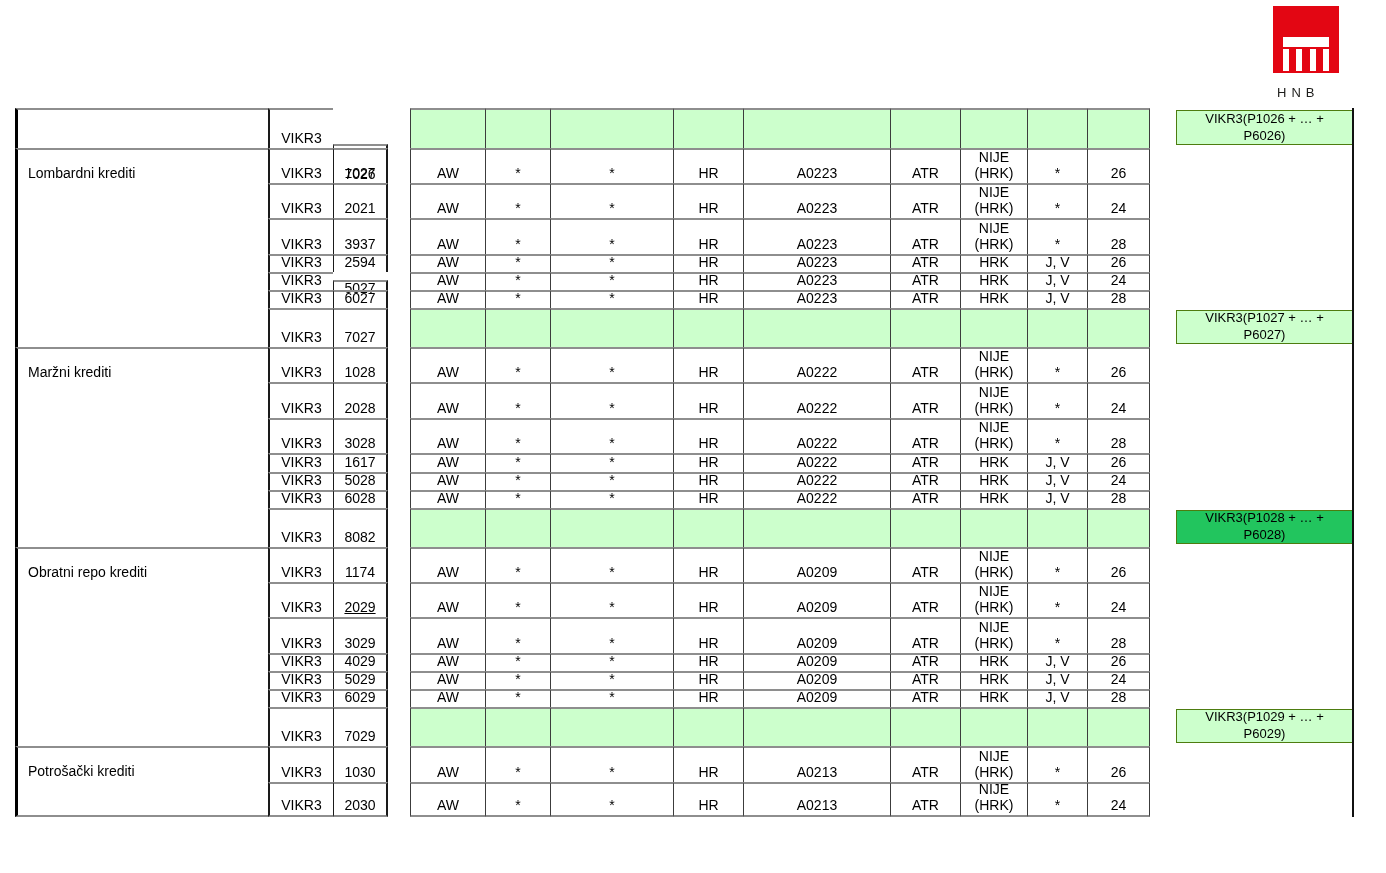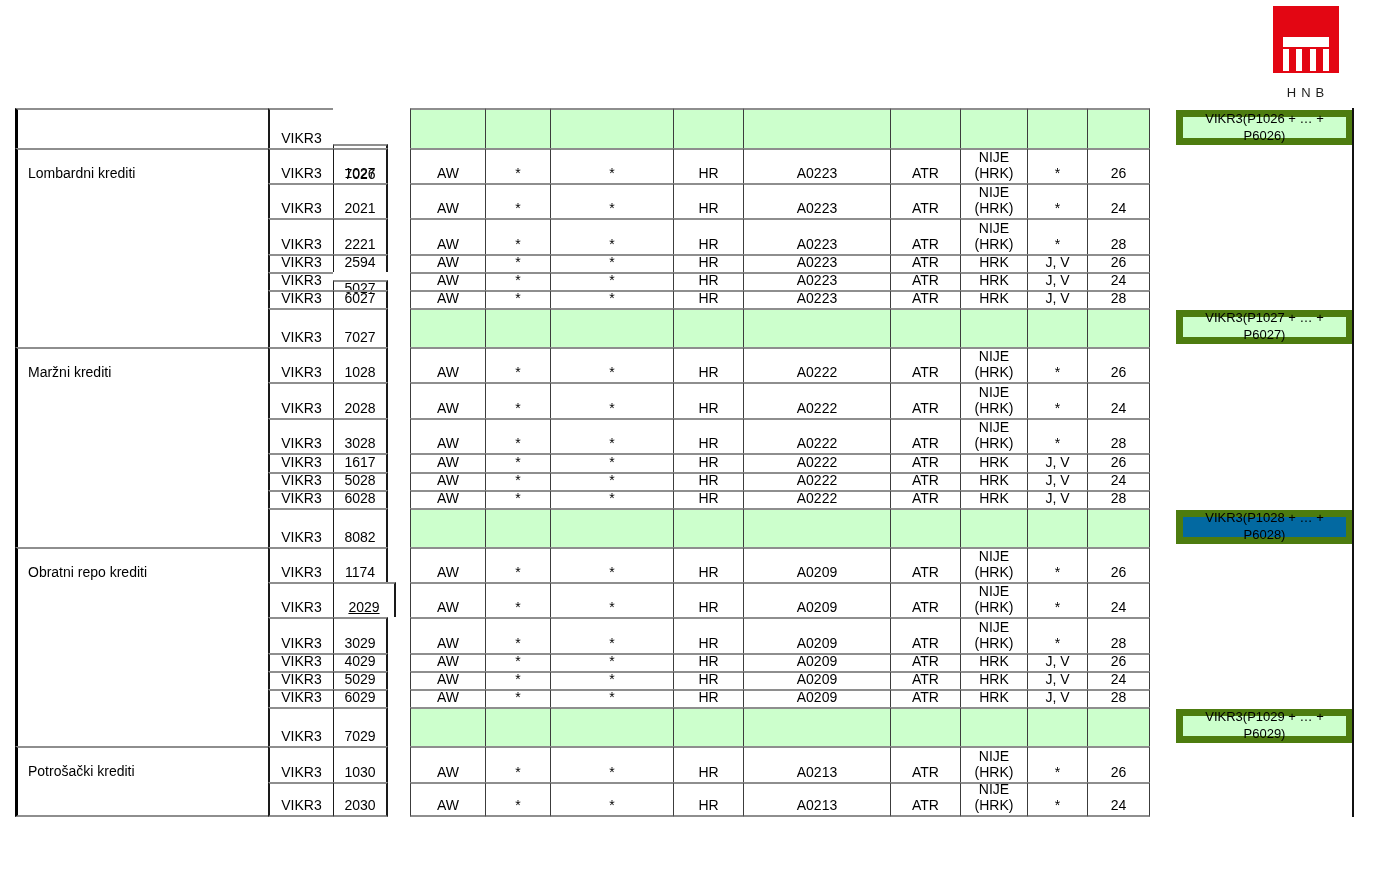--- a/index.html
+++ b/index.html
@@ -9,30 +9,30 @@
         font:14px/1.15 "Liberation Sans",sans-serif;}
   .bc{display:flex;align-items:flex-end;justify-content:center;text-align:center;
       white-space:pre-line;padding-bottom:2px;}
   .data{border-left:1px solid #3c3c3c;border-top:2px solid #8e8e8e;}
   .lastcol{border-right:1px solid #3c3c3c;}
   .codecol{border-left:2px solid #1a1a1a;border-top:2px solid #8e8e8e;}
   .numcol{border-left:1px solid #1a1a1a;border-right:2px solid #1a1a1a;border-top:2px solid #8e8e8e;}
   .labelcell{border-left:3px solid #000;border-top:2px solid #8e8e8e;padding:15px 0 0 10px;
              font:14px "Liberation Sans",sans-serif;box-sizing:border-box;position:absolute;}
   .botline{border-bottom:2px solid #8e8e8e;}
-  .annbox{position:absolute;box-sizing:border-box;border:7px solid #4d7c0f;
+  .annbox{position:absolute;box-sizing:border-box;border:1px solid #4d7c0f;
           display:flex;align-items:center;justify-content:center;text-align:center;
           white-space:pre-line;font:13px/1.3 "Liberation Sans",sans-serif;color:#000;}
   #right-rule{position:absolute;width:2px;background:#111;}
   
   #logo{position:absolute;left:1273px;top:6px;width:66px;height:92px;}
   #logo-square{position:absolute;left:0;top:0;width:66px;height:67px;}
   .logo-beam{position:absolute;left:10px;top:31px;width:46px;height:10px;background:#fff;}
   .logo-col{position:absolute;top:43px;width:6px;height:22px;background:#fff;}
-  #logo-text{position:absolute;left:0;top:79px;width:66px;text-align:center;
+  #logo-text{position:absolute;left:0;top:79px;width:66px;text-align:left;
              font:13px "Liberation Sans",sans-serif;letter-spacing:5px;padding-left:4px;
              box-sizing:border-box;color:#1d1d1b;}
 </style>
 </head>
 <body>
 
 <div id="page">
 
   <div id="logo">
     <div id="logo-square" style="background: rgb(227, 6, 19);">
@@ -82,21 +82,21 @@
       <div class="cell bc data" style="left: 485px; top: 183px; width: 65px; height: 35px;">*</div>
       <div class="cell bc data" style="left: 550px; top: 183px; width: 123px; height: 35px;">*</div>
       <div class="cell bc data" style="left: 673px; top: 183px; width: 70px; height: 35px;">HR</div>
       <div class="cell bc data" style="left: 743px; top: 183px; width: 147px; height: 35px;">A0223</div>
       <div class="cell bc data" style="left: 890px; top: 183px; width: 70px; height: 35px;">ATR</div>
       <div class="cell bc data" style="left: 960px; top: 183px; width: 67px; height: 35px;">NIJE
 (HRK)</div>
       <div class="cell bc data" style="left: 1027px; top: 183px; width: 60px; height: 35px;">*</div>
       <div class="cell bc data lastcol" style="left: 1087px; top: 183px; width: 63px; height: 35px;">24</div>
       <div class="cell bc codecol" style="left: 268px; top: 218px; width: 65px; height: 36px;">VIKR3</div>
-      <div class="cell bc numcol" style="left: 333px; top: 218px; width: 55px; height: 36px;">2221</div>
+      <div class="cell bc numcol" style="left: 333px; top: 218px; width: 55px; height: 36px;">3937</div>
       <div class="cell bc data" style="left: 410px; top: 218px; width: 75px; height: 36px;">AW</div>
       <div class="cell bc data" style="left: 485px; top: 218px; width: 65px; height: 36px;">*</div>
       <div class="cell bc data" style="left: 550px; top: 218px; width: 123px; height: 36px;">*</div>
       <div class="cell bc data" style="left: 673px; top: 218px; width: 70px; height: 36px;">HR</div>
       <div class="cell bc data" style="left: 743px; top: 218px; width: 147px; height: 36px;">A0223</div>
       <div class="cell bc data" style="left: 890px; top: 218px; width: 70px; height: 36px;">ATR</div>
       <div class="cell bc data" style="left: 960px; top: 218px; width: 67px; height: 36px;">NIJE
 (HRK)</div>
       <div class="cell bc data" style="left: 1027px; top: 218px; width: 60px; height: 36px;">*</div>
       <div class="cell bc data lastcol" style="left: 1087px; top: 218px; width: 63px; height: 36px;">28</div>
@@ -219,36 +219,36 @@
       <div class="cell bc numcol" style="left: 333px; top: 508px; width: 55px; height: 39px;">8082</div>
       <div class="cell bc data" style="left: 410px; top: 508px; width: 75px; height: 39px; background: rgb(204, 255, 204);"></div>
       <div class="cell bc data" style="left: 485px; top: 508px; width: 65px; height: 39px; background: rgb(204, 255, 204);"></div>
       <div class="cell bc data" style="left: 550px; top: 508px; width: 123px; height: 39px; background: rgb(204, 255, 204);"></div>
       <div class="cell bc data" style="left: 673px; top: 508px; width: 70px; height: 39px; background: rgb(204, 255, 204);"></div>
       <div class="cell bc data" style="left: 743px; top: 508px; width: 147px; height: 39px; background: rgb(204, 255, 204);"></div>
       <div class="cell bc data" style="left: 890px; top: 508px; width: 70px; height: 39px; background: rgb(204, 255, 204);"></div>
       <div class="cell bc data" style="left: 960px; top: 508px; width: 67px; height: 39px; background: rgb(204, 255, 204);"></div>
       <div class="cell bc data" style="left: 1027px; top: 508px; width: 60px; height: 39px; background: rgb(204, 255, 204);"></div>
       <div class="cell bc data lastcol" style="left: 1087px; top: 508px; width: 63px; height: 39px; background: rgb(204, 255, 204);"></div>
-      <div class="annbox" style="left: 1176px; top: 510px; width: 177px; height: 34px; background: #0369a1;">VIKR3(P1028 + … +
+      <div class="annbox" style="left: 1176px; top: 510px; width: 177px; height: 34px; background: #22c55e;">VIKR3(P1028 + … +
 P6028)</div>
       <div class="cell bc codecol" style="left: 268px; top: 547px; width: 65px; height: 35px;">VIKR3</div>
       <div class="cell bc numcol" style="left: 333px; top: 547px; width: 55px; height: 35px;">1174</div>
       <div class="cell bc data" style="left: 410px; top: 547px; width: 75px; height: 35px;">AW</div>
       <div class="cell bc data" style="left: 485px; top: 547px; width: 65px; height: 35px;">*</div>
       <div class="cell bc data" style="left: 550px; top: 547px; width: 123px; height: 35px;">*</div>
       <div class="cell bc data" style="left: 673px; top: 547px; width: 70px; height: 35px;">HR</div>
       <div class="cell bc data" style="left: 743px; top: 547px; width: 147px; height: 35px;">A0209</div>
       <div class="cell bc data" style="left: 890px; top: 547px; width: 70px; height: 35px;">ATR</div>
       <div class="cell bc data" style="left: 960px; top: 547px; width: 67px; height: 35px;">NIJE
 (HRK)</div>
       <div class="cell bc data" style="left: 1027px; top: 547px; width: 60px; height: 35px;">*</div>
       <div class="cell bc data lastcol" style="left: 1087px; top: 547px; width: 63px; height: 35px;">26</div>
       <div class="cell bc codecol" style="left: 268px; top: 582px; width: 65px; height: 35px;">VIKR3</div>
-      <div class="cell bc numcol" style="left: 333px; top: 582px; width: 63px; height: 35px; text-decoration: underline;">2029</div>
+      <div class="cell bc numcol" style="left: 333px; top: 582px; width: 55px; height: 35px; text-decoration: underline;">2029</div>
       <div class="cell bc data" style="left: 410px; top: 582px; width: 75px; height: 35px;">AW</div>
       <div class="cell bc data" style="left: 485px; top: 582px; width: 65px; height: 35px;">*</div>
       <div class="cell bc data" style="left: 550px; top: 582px; width: 123px; height: 35px;">*</div>
       <div class="cell bc data" style="left: 673px; top: 582px; width: 70px; height: 35px;">HR</div>
       <div class="cell bc data" style="left: 743px; top: 582px; width: 147px; height: 35px;">A0209</div>
       <div class="cell bc data" style="left: 890px; top: 582px; width: 70px; height: 35px;">ATR</div>
       <div class="cell bc data" style="left: 960px; top: 582px; width: 67px; height: 35px;">NIJE
 (HRK)</div>
       <div class="cell bc data" style="left: 1027px; top: 582px; width: 60px; height: 35px;">*</div>
       <div class="cell bc data lastcol" style="left: 1087px; top: 582px; width: 63px; height: 35px;">24</div>

